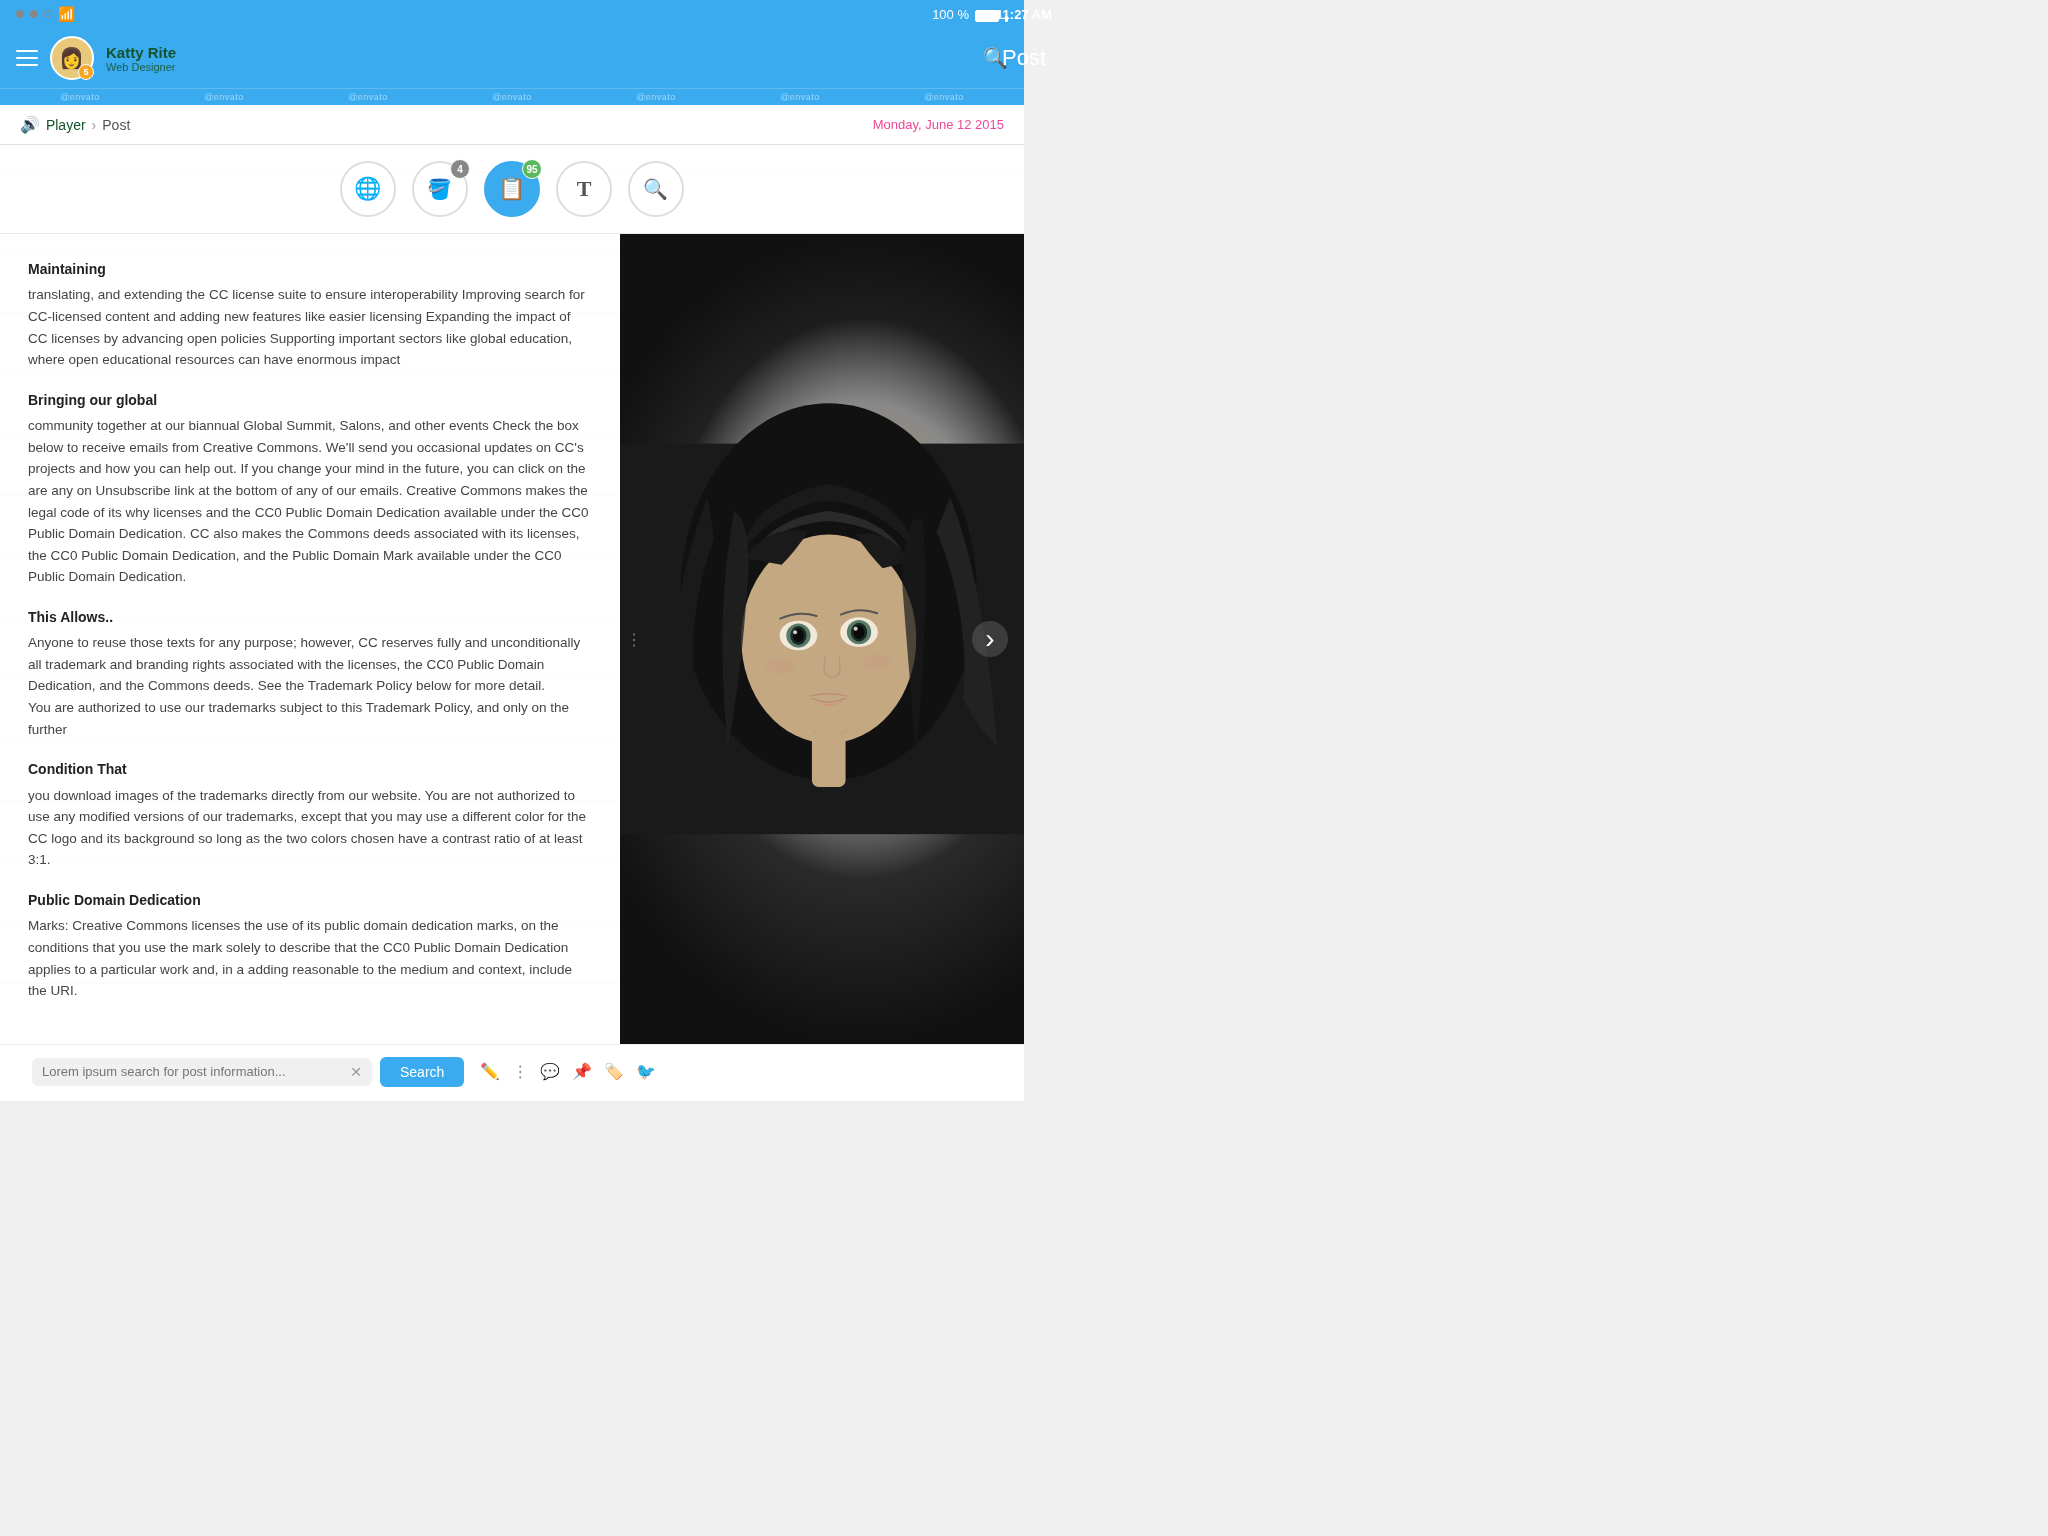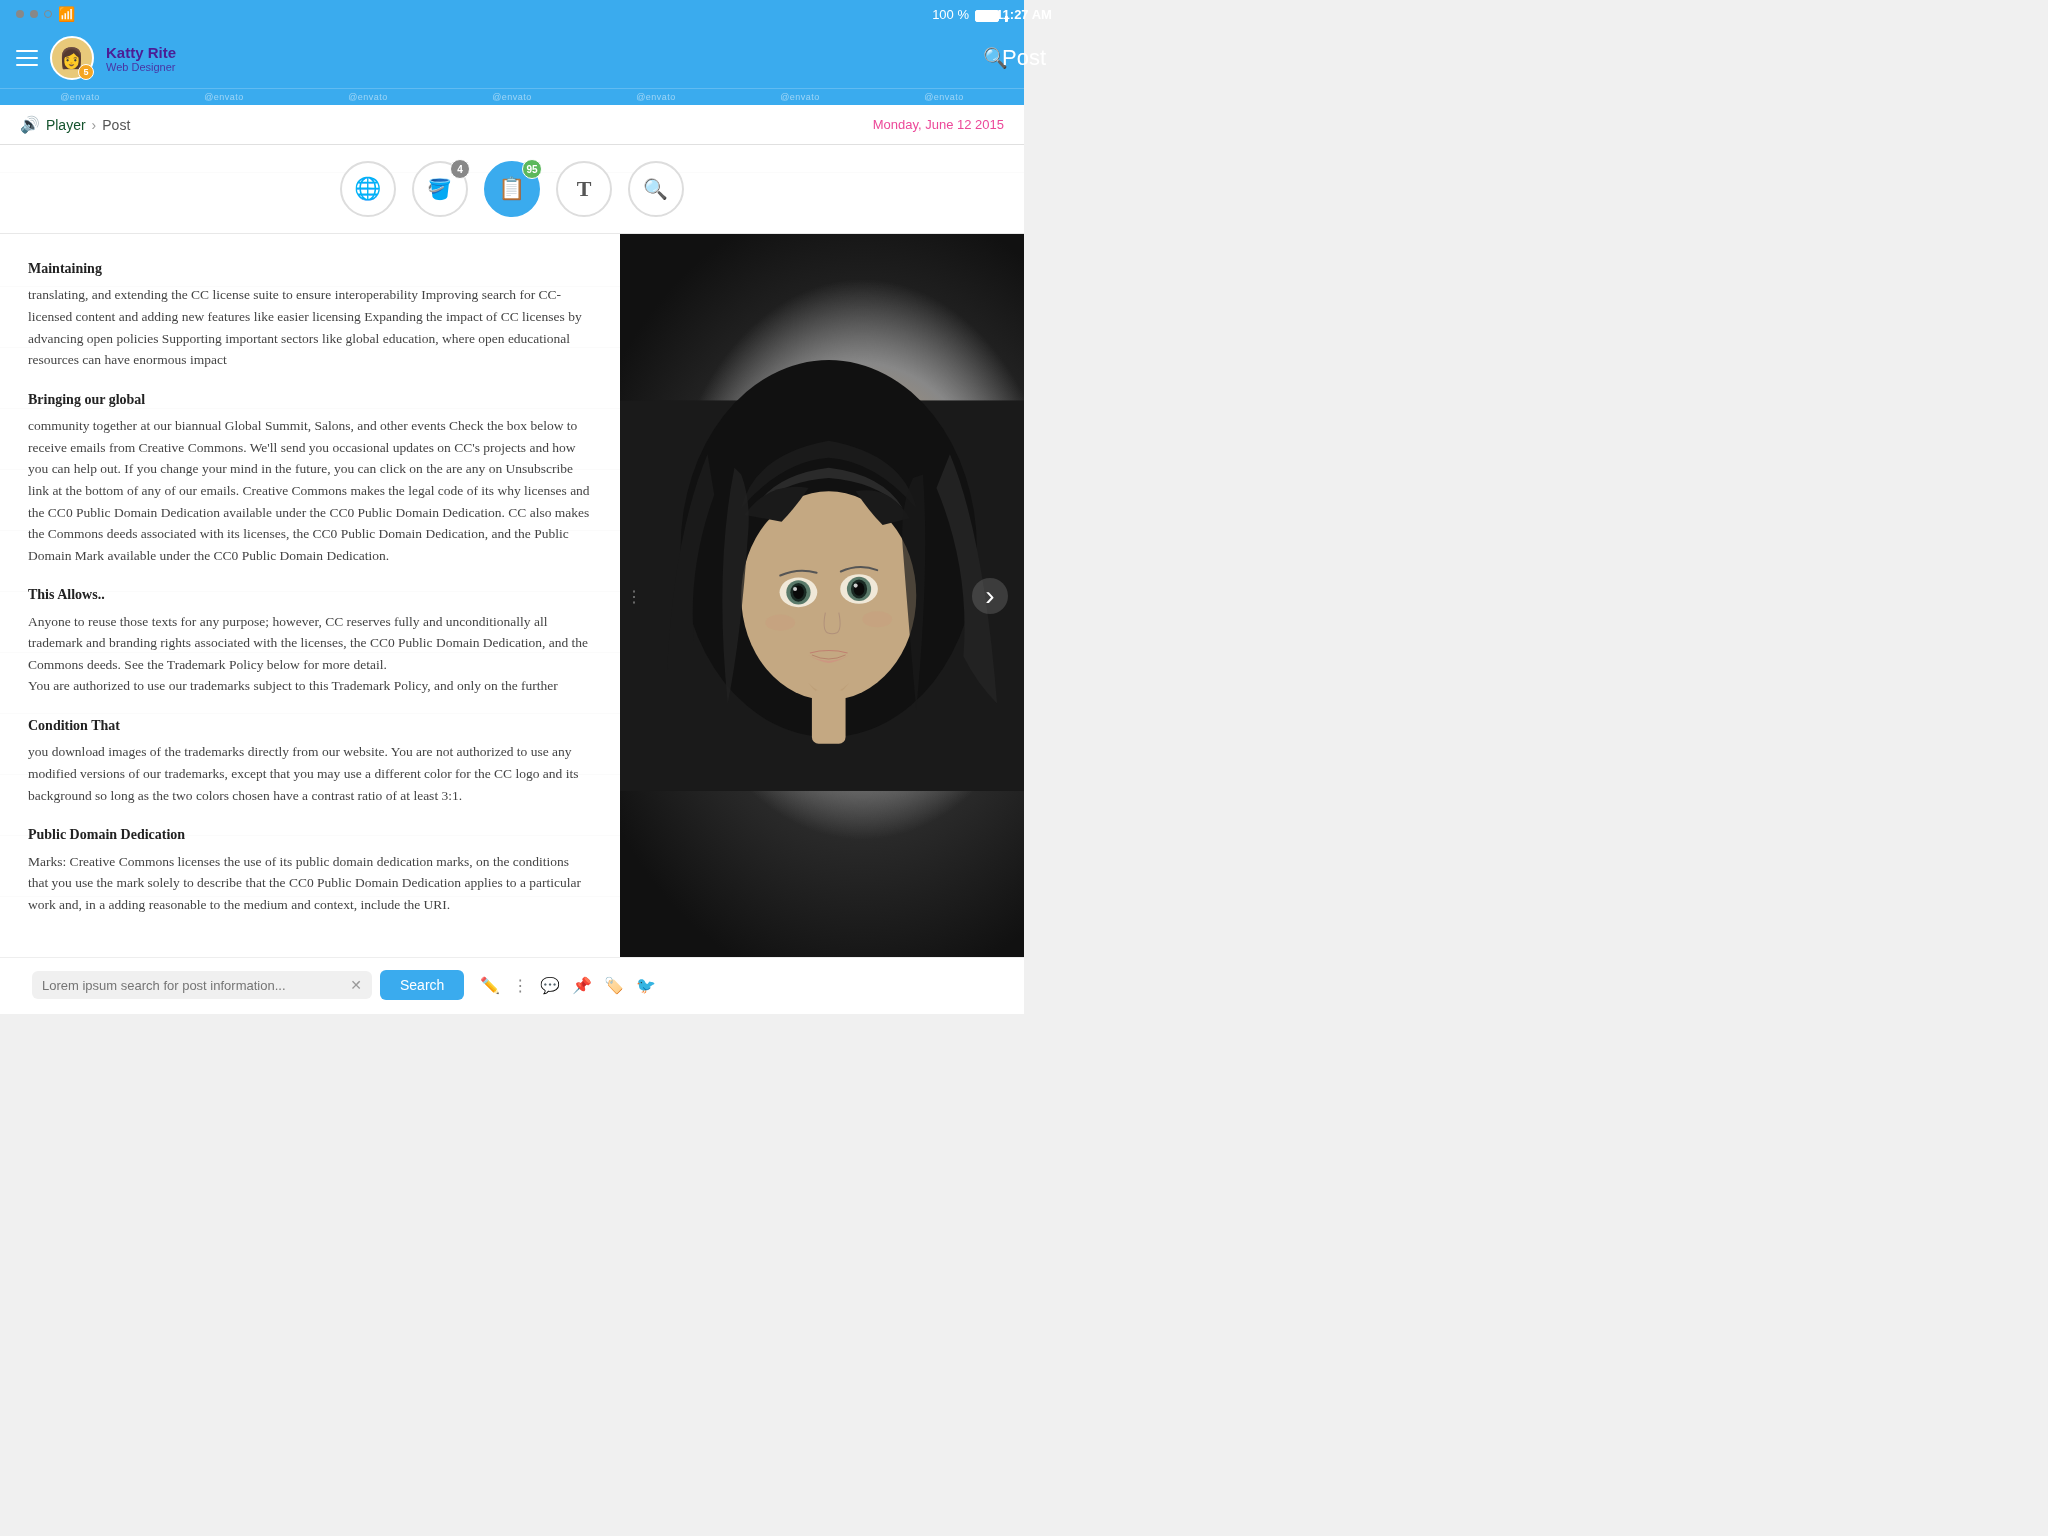--- a/index.html
+++ b/index.html
@@ -50,21 +50,21 @@
       font-size: 20px;
     }
     .avatar-badge {
       position: absolute; bottom: 0; right: 0;
       width: 16px; height: 16px; border-radius: 50%;
       background: #f5a623; color: white;
       font-size: 9px; font-weight: bold;
       display: flex; align-items: center; justify-content: center;
       border: 1.5px solid white;
     }
-    .user-info { color: #4c1d95; }
+    .user-info { color: #14532d; }
     .user-name { font-size: 15px; font-weight: 600; }
     .user-role { font-size: 11px; opacity: 0.85; }
     .nav-title { color: white; font-size: 22px; font-weight: 300; position: absolute; left: 50%; transform: translateX(-50%); }
     .nav-search-icon { color: white; font-size: 20px; cursor: pointer; }
 
     
     .watermark-bar {
       background: #3aabee;
       border-top: 1px solid rgba(255,255,255,0.2);
       height: 17px;
@@ -131,21 +131,20 @@
       background: white;
     }
 
     
     .text-panel {
       flex: 0 0 620px;
       padding: 24px 28px;
       font-size: 13.5px;
       line-height: 1.6;
       color: #333;
-      font-family: Liberation Serif, serif;
     }
     .text-section { margin-bottom: 18px; }
     .text-section h3 { font-weight: 700; font-size: 14px; margin-bottom: 4px; color: #222; }
     .text-section p { color: #444; }
 
     
     .search-bar {
       display: flex;
       align-items: center;
       gap: 8px;

